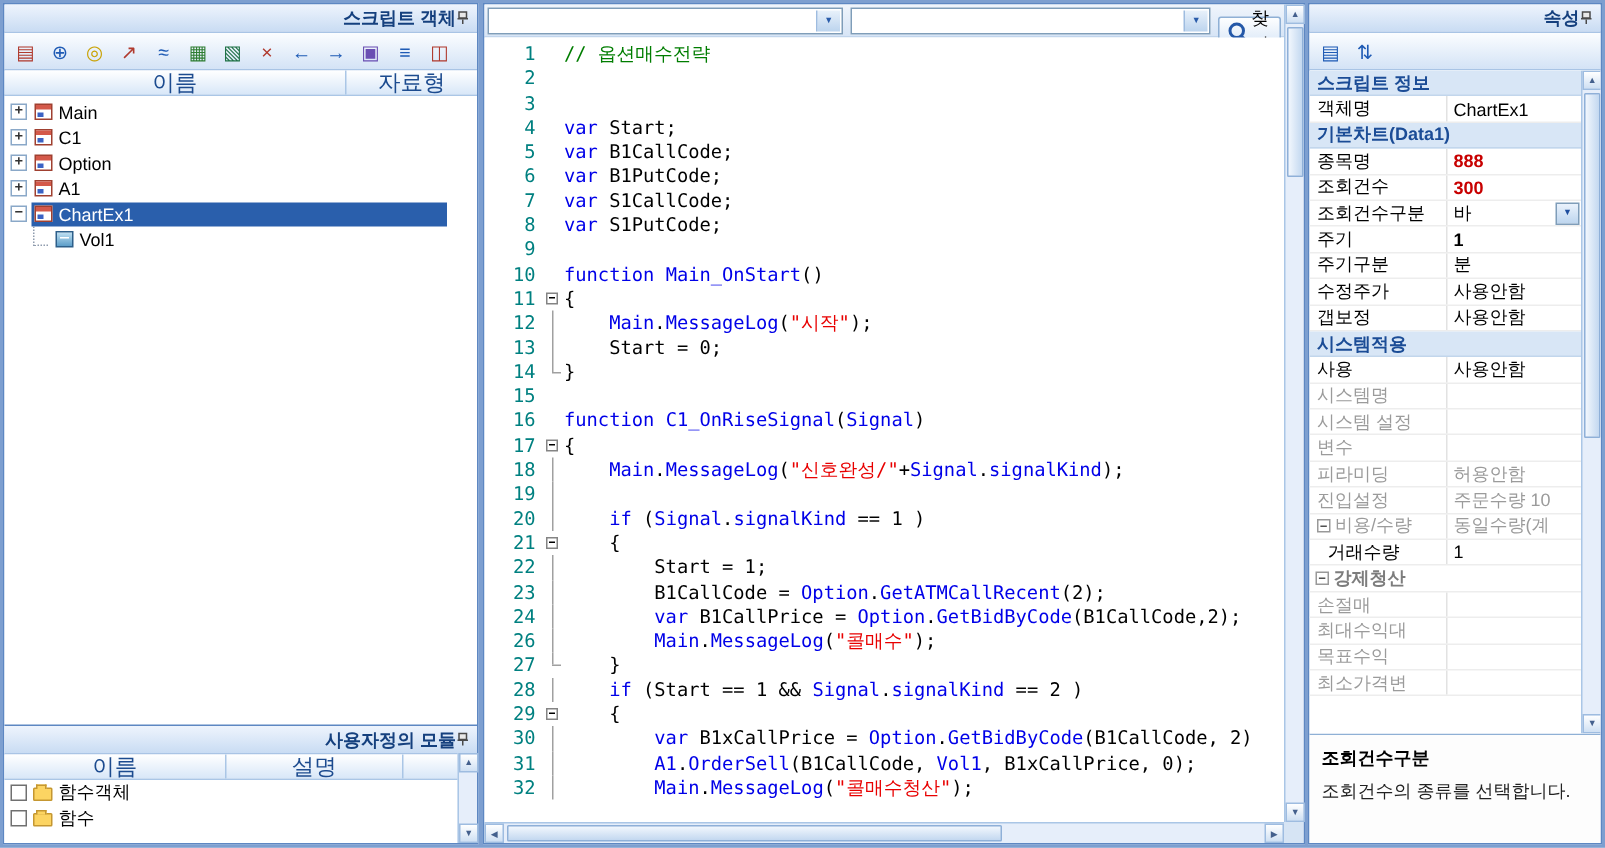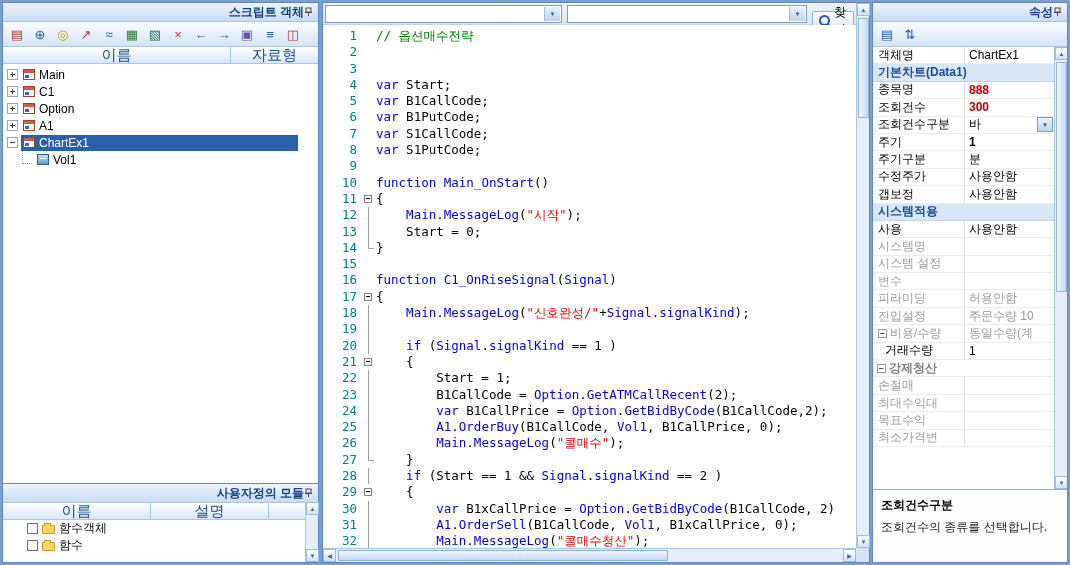--- a/index.html
+++ b/index.html
@@ -32,21 +32,21 @@
   .trow.child{padding-left:16px;}
   .elbow{width:9px;height:12px;flex:none;border-left:1px dotted #8f9cae;border-bottom:1px dotted #8f9cae;margin:-5px 3px 0 3px;}
   .ico-obj{width:12px;height:11px;flex:none;position:relative;border:1px solid #a04030;background:#fff;box-sizing:border-box;}
   .ico-obj::before{content:"";position:absolute;left:0;right:0;top:0;height:3px;background:#d4594a;}
   .ico-obj::after{content:"";position:absolute;left:1px;bottom:1px;width:4px;height:3px;background:#3a62c4;}
   .ico-vol{width:12px;height:11px;flex:none;border:1px solid #2d5f8a;background:linear-gradient(#bfe0f2,#5d9ec9);position:relative;box-sizing:border-box;}
   .ico-vol::after{content:"";position:absolute;left:2px;top:3px;right:2px;height:1px;background:#fff;}
 
   .modsec{height:78px;flex:none;position:relative;display:flex;flex-direction:column;border-top:1px solid #5d87c2;background:#fff;}
   .modlist{flex:1;background:#fff;}
-  .mrow{height:17px;display:flex;align-items:center;gap:4px;padding-left:24px;font-size:12px;}
+  .mrow{height:17px;display:flex;align-items:center;gap:4px;padding-left:4px;font-size:12px;}
   .cbx{width:11px;height:11px;border:1px solid #707070;background:#fff;flex:none;box-sizing:border-box;}
   .ico-folder{width:13px;height:9px;background:#fcd462;border:1px solid #c59731;border-radius:1px;position:relative;flex:none;margin-top:2px;box-sizing:border-box;}
   .ico-folder::before{content:"";position:absolute;top:-3px;left:1px;width:5px;height:2px;background:#fcd462;border:1px solid #c59731;border-bottom:none;}
 
   
   .sb{background:#e6eefa;position:absolute;}
   .sb.v{width:13px;border-left:1px solid #aac6e6;box-sizing:border-box;}
   .sb.h{height:14px;border-top:1px solid #aac6e6;box-sizing:border-box;}
   .sbtn{position:absolute;width:13px;height:13px;background:linear-gradient(#ffffff,#cfe0f3);
     border:1px solid #9ebce0;box-sizing:border-box;display:flex;align-items:center;justify-content:center;
@@ -279,21 +279,20 @@
         <div class="cl"><span class="ln">15</span><span class="fm "></span><span class="ct"></span></div>
         <div class="cl"><span class="ln">16</span><span class="fm "></span><span class="ct"><span class="tk-b">function</span><span class="tk-p"> </span><span class="tk-b">C1_OnRiseSignal</span><span class="tk-p">(</span><span class="tk-b">Signal</span><span class="tk-p">)</span></span></div>
         <div class="cl"><span class="ln">17</span><span class="fm s"></span><span class="ct"><span class="tk-p">{</span></span></div>
         <div class="cl"><span class="ln">18</span><span class="fm i"></span><span class="ct"><span class="tk-p">    </span><span class="tk-b">Main</span><span class="tk-p">.</span><span class="tk-b">MessageLog</span><span class="tk-p">(</span><span class="tk-r">"신호완성/"</span><span class="tk-p">+</span><span class="tk-b">Signal</span><span class="tk-p">.</span><span class="tk-b">signalKind</span><span class="tk-p">);</span></span></div>
         <div class="cl"><span class="ln">19</span><span class="fm i"></span><span class="ct"></span></div>
         <div class="cl"><span class="ln">20</span><span class="fm i"></span><span class="ct"><span class="tk-p">    </span><span class="tk-b">if</span><span class="tk-p"> (</span><span class="tk-b">Signal</span><span class="tk-p">.</span><span class="tk-b">signalKind</span><span class="tk-p"> == 1 )</span></span></div>
         <div class="cl"><span class="ln">21</span><span class="fm s"></span><span class="ct"><span class="tk-p">    {</span></span></div>
         <div class="cl"><span class="ln">22</span><span class="fm i"></span><span class="ct"><span class="tk-p">        Start = 1;</span></span></div>
         <div class="cl"><span class="ln">23</span><span class="fm i"></span><span class="ct"><span class="tk-p">        B1CallCode = </span><span class="tk-b">Option</span><span class="tk-p">.</span><span class="tk-b">GetATMCallRecent</span><span class="tk-p">(2);</span></span></div>
         <div class="cl"><span class="ln">24</span><span class="fm i"></span><span class="ct"><span class="tk-p">        </span><span class="tk-b">var</span><span class="tk-p"> B1CallPrice = </span><span class="tk-b">Option</span><span class="tk-p">.</span><span class="tk-b">GetBidByCode</span><span class="tk-p">(B1CallCode,2);</span></span></div>
-        <div class="cl"><span class="ln">25</span><span class="fm i"></span><span class="ct"><span class="tk-p">        </span><span class="tk-b">A1</span><span class="tk-p">.</span><span class="tk-b">OrderBuy</span><span class="tk-p">(B1CallCode, </span><span class="tk-b">Vol1</span><span class="tk-p">, B1CallPrice, 0);</span></span></div>
         <div class="cl"><span class="ln">26</span><span class="fm i"></span><span class="ct"><span class="tk-p">        </span><span class="tk-b">Main</span><span class="tk-p">.</span><span class="tk-b">MessageLog</span><span class="tk-p">(</span><span class="tk-r">"콜매수"</span><span class="tk-p">);</span></span></div>
         <div class="cl"><span class="ln">27</span><span class="fm e"></span><span class="ct"><span class="tk-p">    }</span></span></div>
         <div class="cl"><span class="ln">28</span><span class="fm i"></span><span class="ct"><span class="tk-p">    </span><span class="tk-b">if</span><span class="tk-p"> (Start == 1 &amp;&amp; </span><span class="tk-b">Signal</span><span class="tk-p">.</span><span class="tk-b">signalKind</span><span class="tk-p"> == 2 )</span></span></div>
         <div class="cl"><span class="ln">29</span><span class="fm s"></span><span class="ct"><span class="tk-p">    {</span></span></div>
         <div class="cl"><span class="ln">30</span><span class="fm i"></span><span class="ct"><span class="tk-p">        </span><span class="tk-b">var</span><span class="tk-p"> B1xCallPrice = </span><span class="tk-b">Option</span><span class="tk-p">.</span><span class="tk-b">GetBidByCode</span><span class="tk-p">(B1CallCode, 2)</span></span></div>
         <div class="cl"><span class="ln">31</span><span class="fm i"></span><span class="ct"><span class="tk-p">        </span><span class="tk-b">A1</span><span class="tk-p">.</span><span class="tk-b">OrderSell</span><span class="tk-p">(B1CallCode, </span><span class="tk-b">Vol1</span><span class="tk-p">, B1xCallPrice, 0);</span></span></div>
         <div class="cl"><span class="ln">32</span><span class="fm i"></span><span class="ct"><span class="tk-p">        </span><span class="tk-b">Main</span><span class="tk-p">.</span><span class="tk-b">MessageLog</span><span class="tk-p">(</span><span class="tk-r">"콜매수청산"</span><span class="tk-p">);</span></span></div>
       </div>
 
     <div class="sb v" style="right:0;top:0;bottom:14px;">
@@ -323,20 +322,21 @@
     <div class="toolbar" id="props-toolbar">
         <div class="tbtn">
           <span class="tglyph" style="color: rgb(31, 91, 181);">▤</span>
         </div>
         <div class="tbtn">
           <span class="tglyph" style="color: rgb(31, 91, 181);">⇅</span>
         </div>
       </div>
     <div class="propgrid">
       <div class="prows" id="prop-rows">
+          <div class="prow psec">스크립트 정보</div>
           <div class="prow">
             <span class="plab">객체명</span>
             <span class="pval">ChartEx1</span>
           </div>
           <div class="prow psec">기본차트(Data1)</div>
           <div class="prow">
             <span class="plab">종목명</span>
             <span class="pval v-red">888</span>
           </div>
           <div class="prow">

